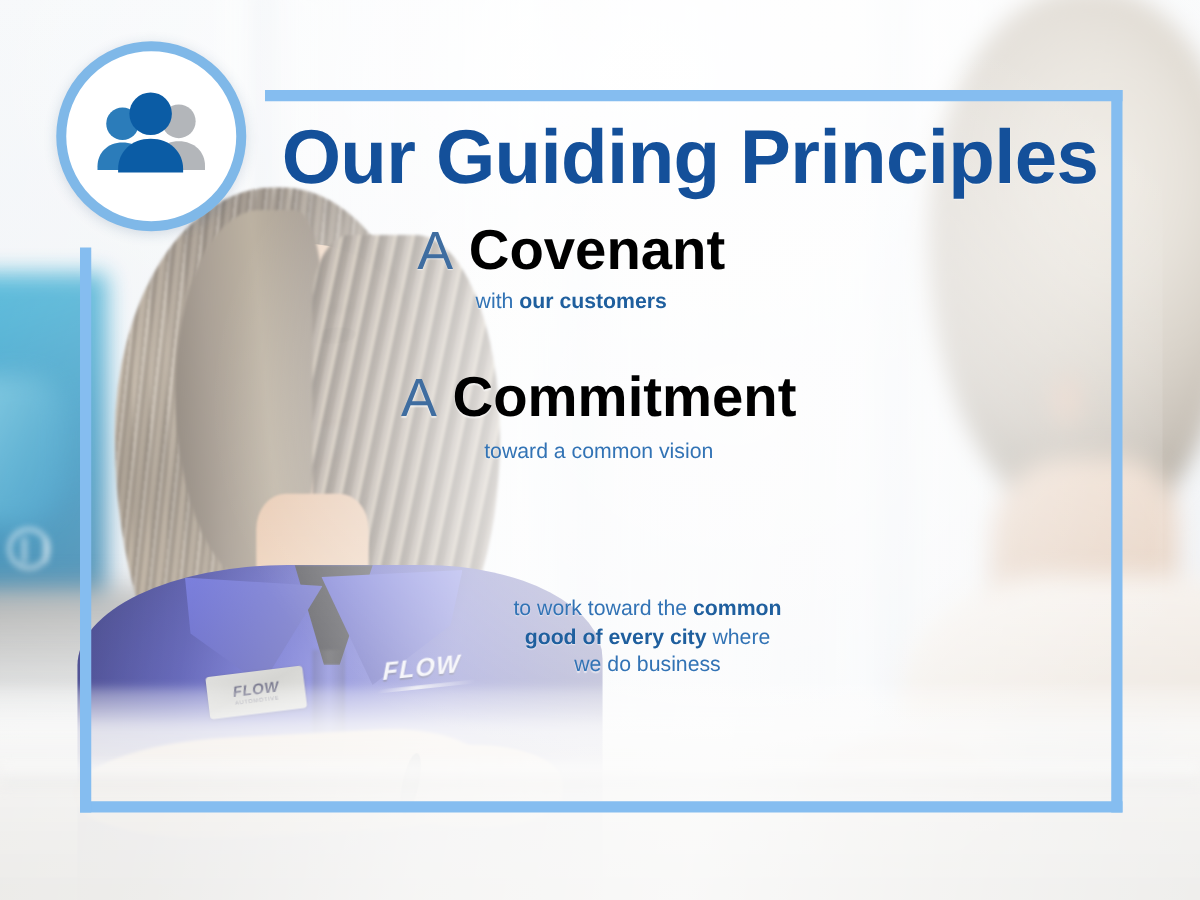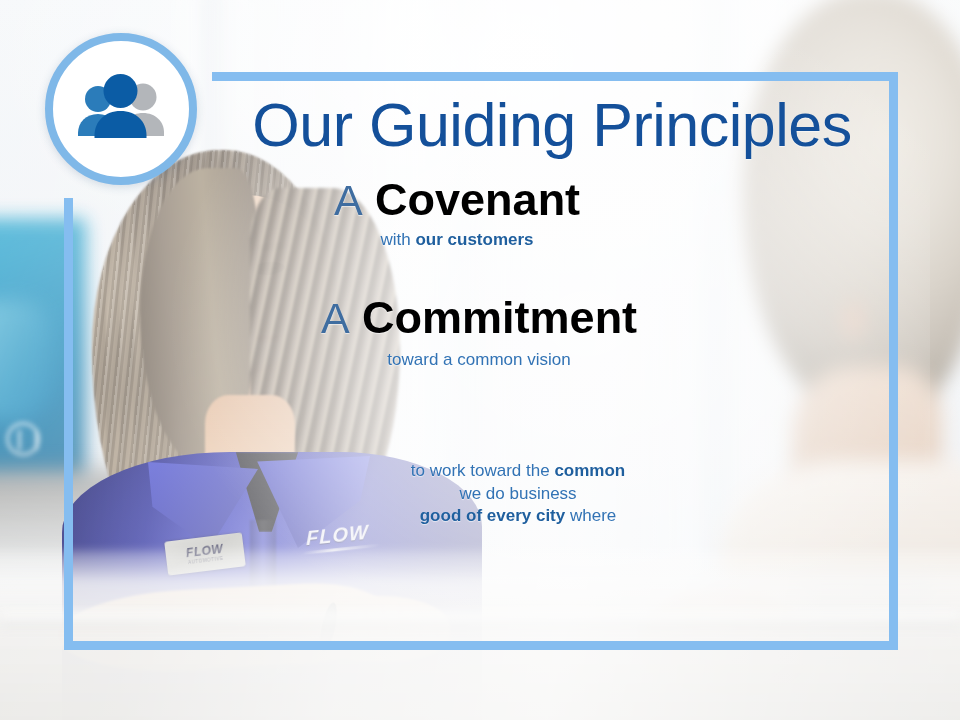--- a/index.html
+++ b/index.html
@@ -454,21 +454,21 @@
     left: 72px; top: 72px;
     width: 826px; height: 578px;
   }
 
   .title {
     position: absolute;
     left: 150px; top: 22px;
     width: 660px;
     text-align: center;
     font-size: 61px;
-    font-weight: normal;
+    font-weight: bold;
     letter-spacing: -0.5px;
     color: #14509a;
     line-height: 1.02;
     white-space: nowrap;
     text-shadow: 0 1px 2px rgba(255,255,255,.55);
   }
 
   .principle { position: absolute; width: 100%; }
 
   .p-head {
@@ -493,21 +493,21 @@
   .p-sub .lite { font-weight: normal; }
 
   
   .pr1 { left: 0; top: 104px; text-align: center; padding-right: 56px; }
   .pr1 .p-sub { margin-top: 6px; }
 
   .pr2 { left: 0; top: 222px; text-align: center; padding-right: 12px; }
   .pr2 .p-sub { margin-top: 8px; }
 
   .pr3 { left: 0; top: 380px; text-align: center; padding-left: 66px; }
-  .pr3 .p-sub { margin-top: 8px; }
+  .pr3 .p-sub { margin-top: 24px; }
 
   .txt-shadow { text-shadow: 0 1px 1px rgba(255,255,255,.6); }
 </style>
 </head>
 <body>
 
 <div class="stage">
 
   <div class="photo">
     <div class="bg-base"></div>
@@ -607,19 +607,19 @@
         <span class="word"> Commitment</span>
       </div>
       <div class="p-sub txt-shadow">
         <div><span class="lite">toward a common vision</span></div>
       </div>
     </div>
 
     <div class="principle pr3">
       <div class="p-sub txt-shadow">
         <div><span class="lite">to work toward the </span><b>common</b></div>
+        <div><b>good of every city</b><span class="lite"> where</span></div>
         <div><span class="lite">we do business</span></div>
-        <div><b>good of every city</b><span class="lite"> where</span></div>
       </div>
     </div>
 
   </div>
 </div>
 
 </body></html>

